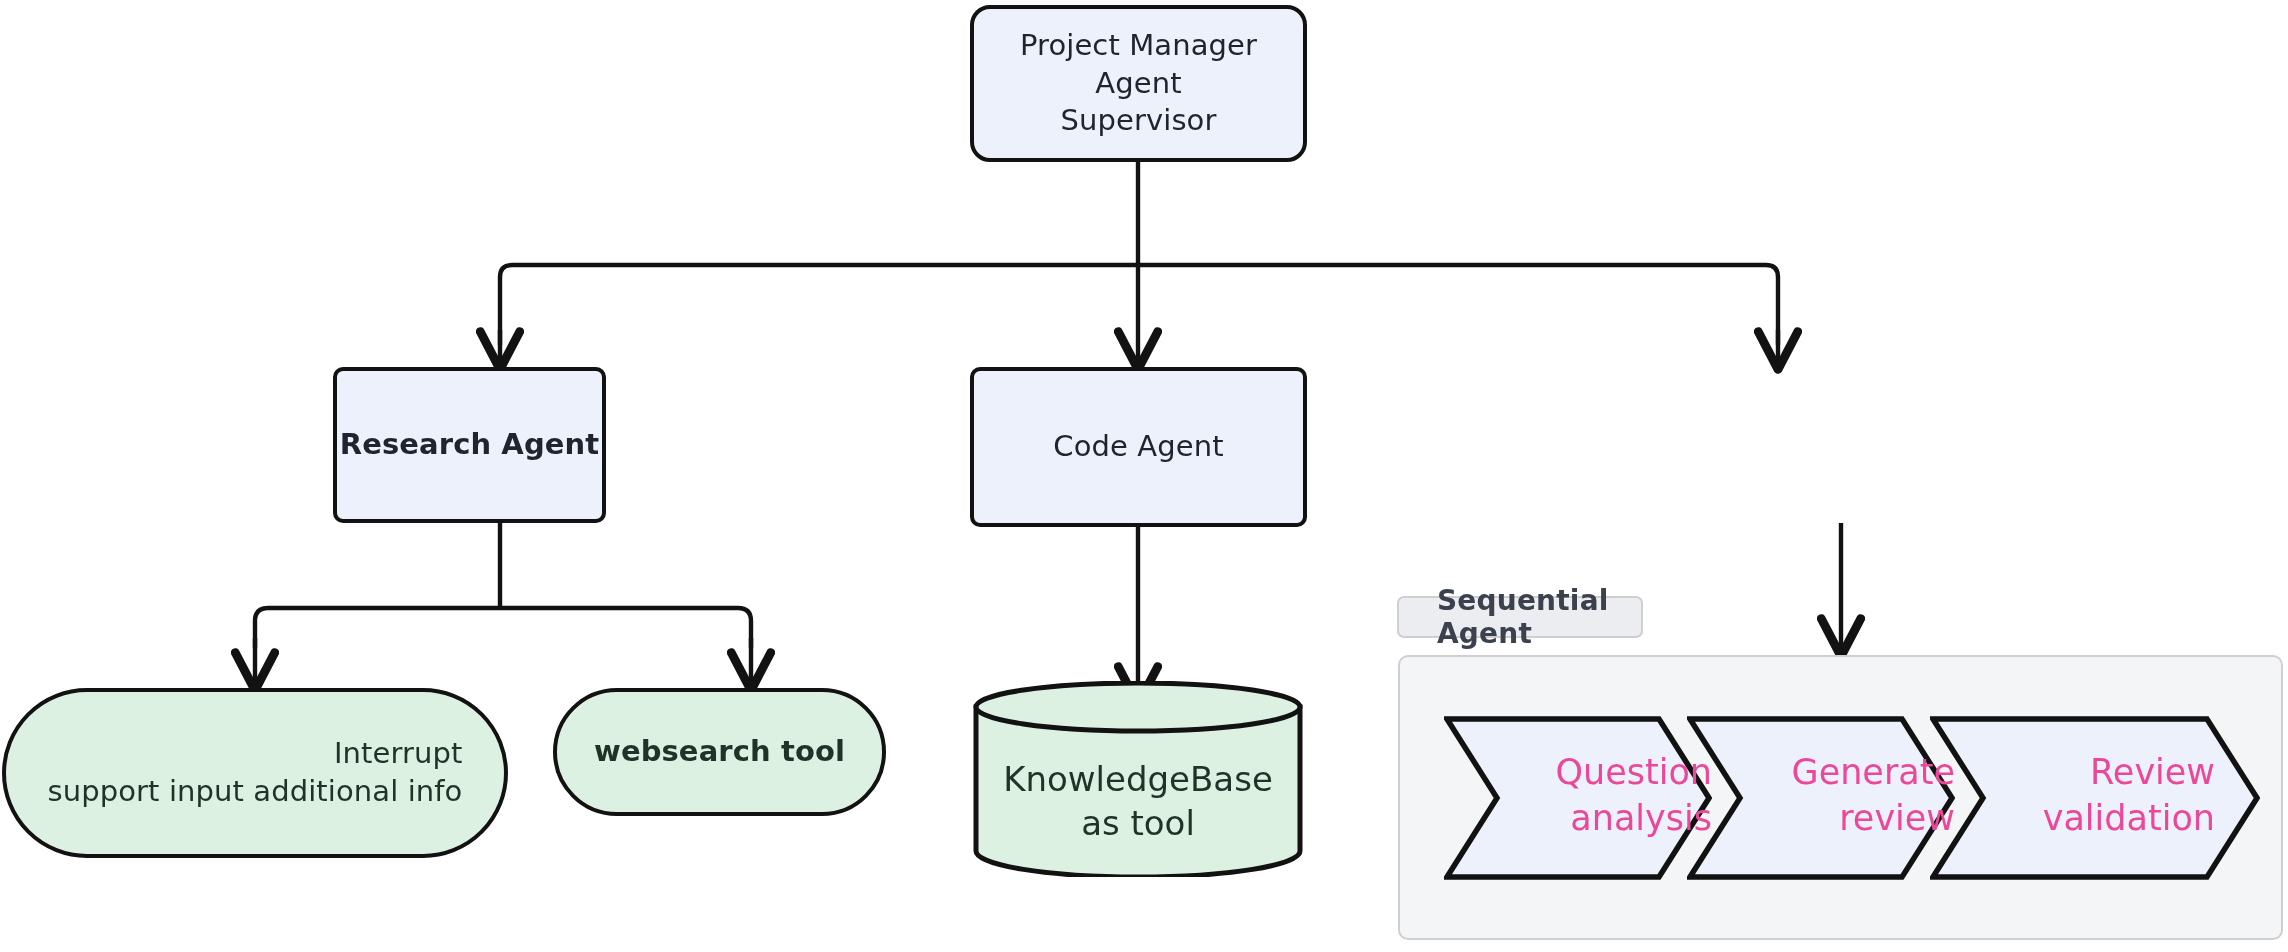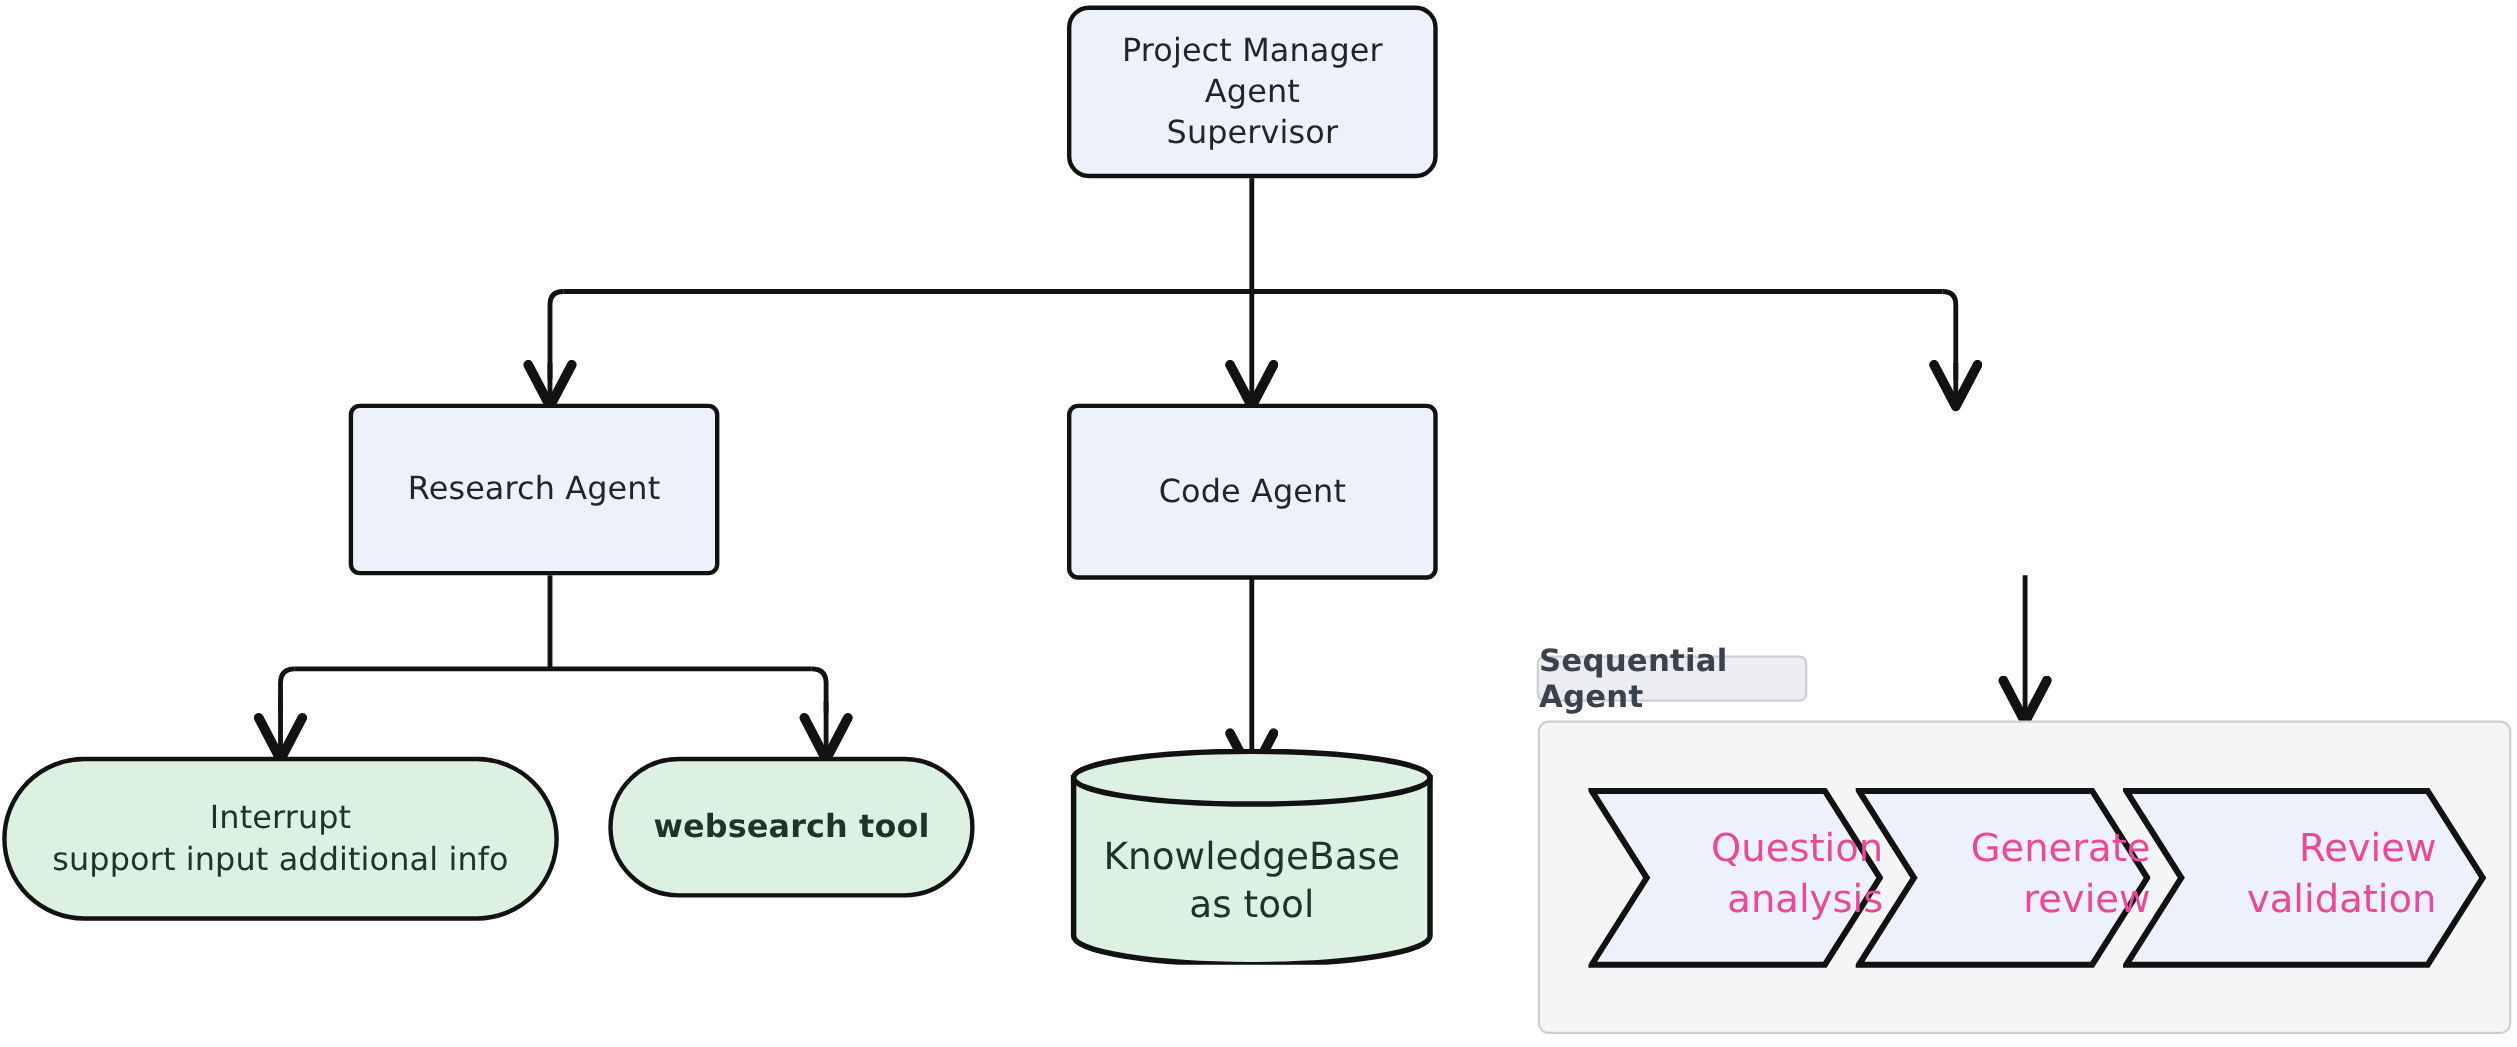--- a/index.html
+++ b/index.html
@@ -61,20 +61,21 @@
     background: #ebedf0;
     border: 2px solid #cfcfd2;
     border-radius: 7px;
     display: flex;
     align-items: center;
     justify-content: center;
     color: #3b414d;
     font-size: 28px;
     font-weight: bold;
     letter-spacing: 0.2px;
+    padding-left: 38px;
   }
   
   .cyl {
     position: absolute;
   }
   .cyl-label {
     position: absolute;
     left: 0;
     width: 100%;
     text-align: center;
@@ -171,26 +172,26 @@
     <svg width="330" height="164" viewBox="0 0 330 164">
       <path d="M3,3 L277,3 L327,82 L277,161 L3,161 L53,82 Z" fill="#ecf1fb" stroke="#121212" stroke-width="5.5" stroke-linejoin="miter"></path>
     </svg>
     <div class="chev-label" style="top:34px; width:285px;">Review
 validation</div>
   </div>
 
   <div class="node proc" style="left:970px; top:5px; width:337px; height:157px;border-radius:20px;">Project Manager Agent
 Supervisor</div>
 
-  <div class="node proc" style="left:317px; top:367px; width:337px; height:156px;">Research Agent</div>
+  <div class="node proc" style="left:333px; top:367px; width:273px; height:156px;font-weight:bold;">Research Agent</div>
 
   <div class="node proc" style="left:970px; top:367px; width:337px; height:160px;">Code Agent</div>
 
 
-  <div class="node stadium" style="left:2px; top:688px; width:506px; height:149px;">Interrupt
+  <div class="node stadium" style="left:2px; top:688px; width:506px; height:170px;text-align:right;">Interrupt
 support input additional info</div>
 
   <div class="node stadium" style="left:553px; top:688px; width:333px; height:128px;font-weight:bold;">websearch tool</div>
 
   <div class="cyl" style="left:972px; top:681px; width:332px; height:196px;">
     <svg width="332" height="196" viewBox="0 0 332 196">
       <path d="M4,26 L4,170 A162,26 0 0 0 328,170 L328,26 Z" fill="#ddf1e3" stroke="#121212" stroke-width="5"></path>
       <ellipse cx="166" cy="26" rx="162" ry="24" fill="#ddf1e3" stroke="#121212" stroke-width="5"></ellipse>
     </svg>
     <div class="cyl-label" style="top:76px;">KnowledgeBase

